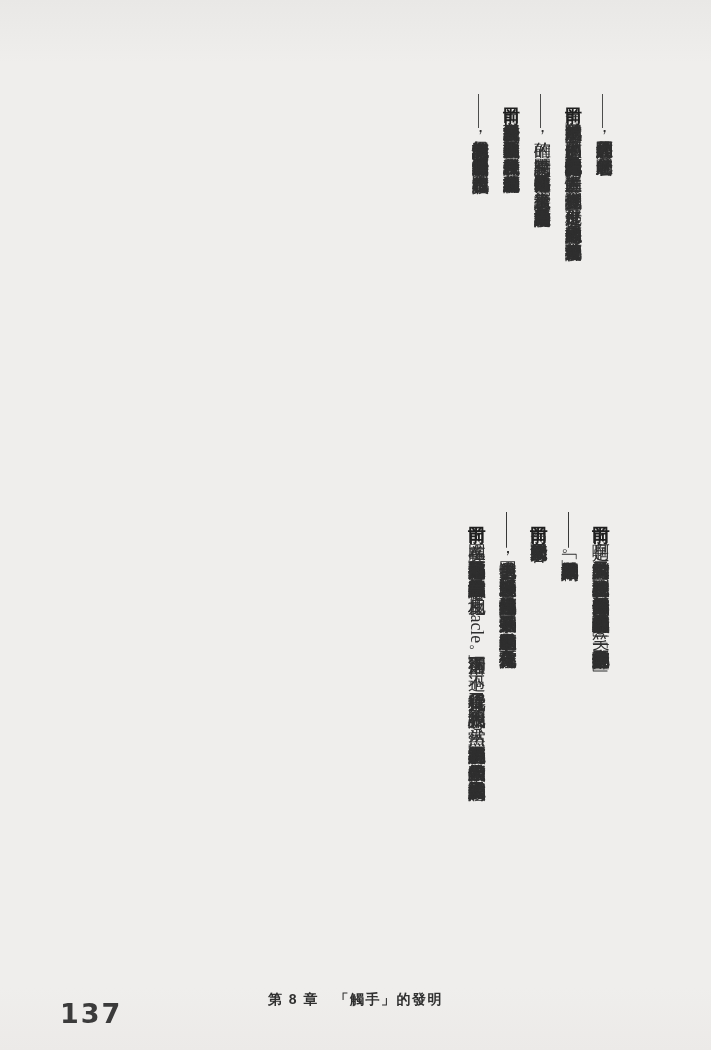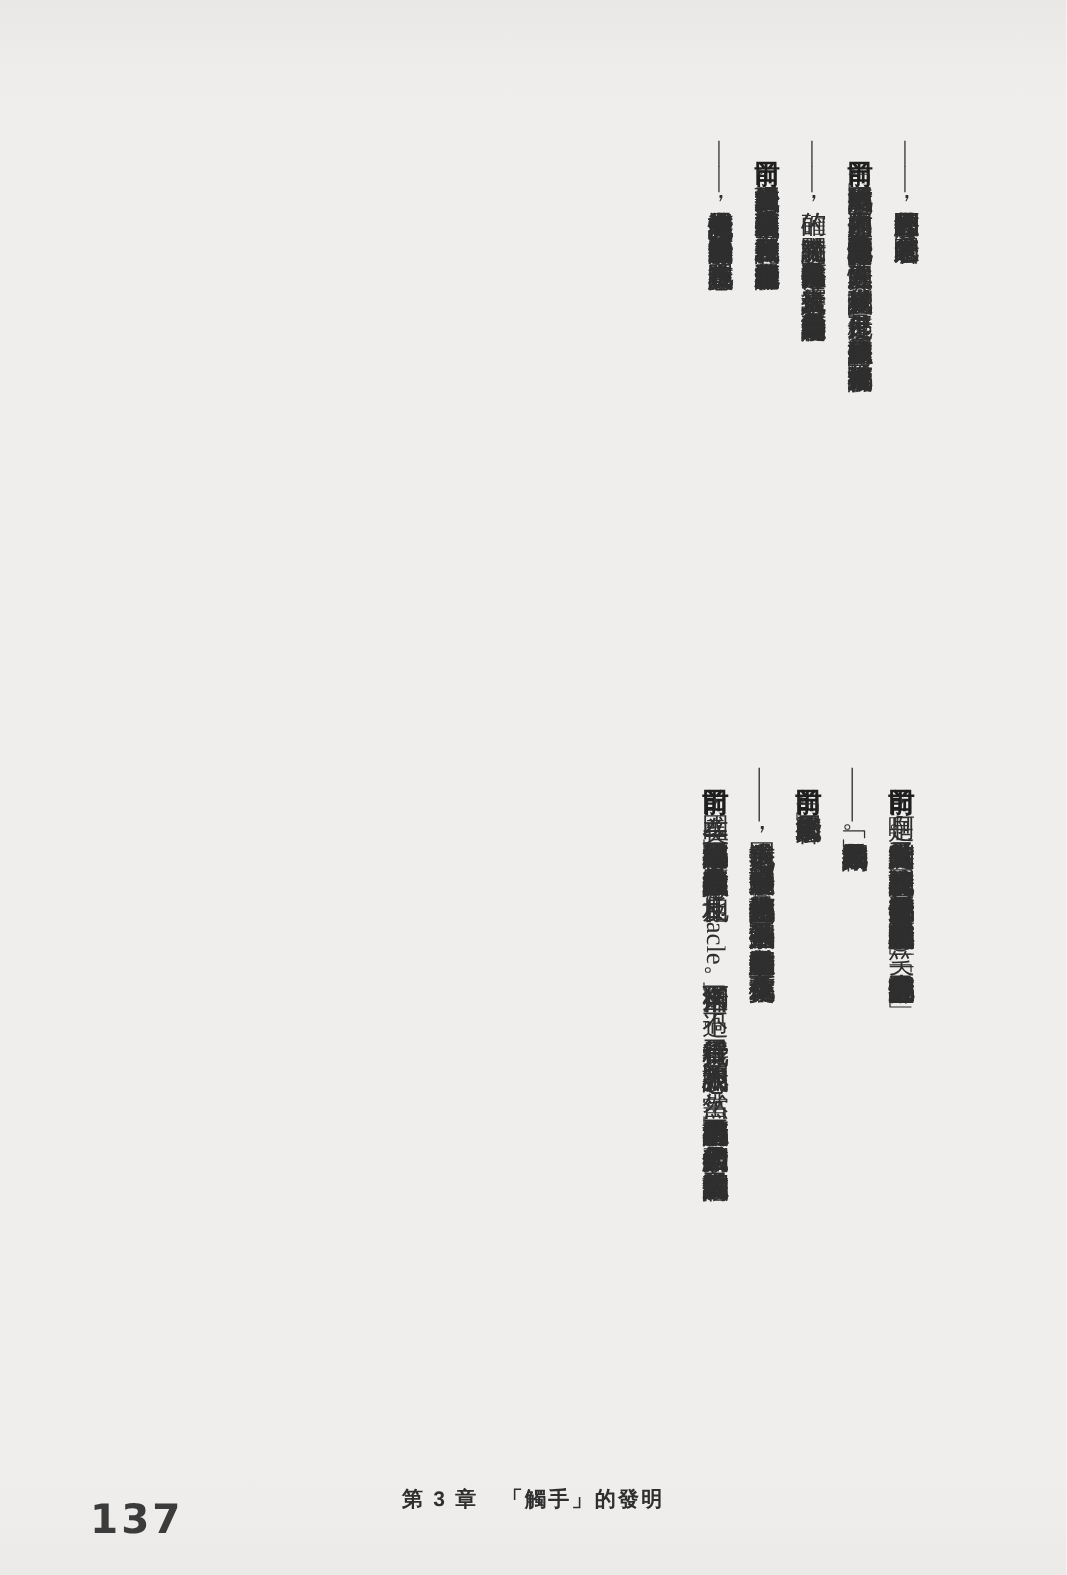--- a/index.html
+++ b/index.html
@@ -83,15 +83,15 @@
 
   <div class="vblock block-bottom">
     <p><b class="speaker">前田</b><span>　是啊，當時的分級制有點太天真了。根據我在美國聽到的說法，大部分的人好像都是在十歲還十二歲的時候看的。我聽了馬上吐槽「小孩子怎麼能看那種作品啊！」（笑）。他們也都說「都是那部動畫毀了我的童年！」。</span></p>
     <p><b class="speaker"></b><span>——尤其是「觸手」的橋段讓人印象深刻。</span></p>
     <p><b class="speaker">前田</b><span>　真的只能用「衝擊」來形容。</span></p>
     <p><b class="speaker"></b><span>——我之前也去過美國，跟好幾位那邊的動漫迷聊過，但果然年輕世代大都沒聽過『超神傳說』，不過「觸手動畫」卻是無人不知。觸手以老師您的動畫作品為起點，確實作為一種文化傳承了下來。</span></p>
     <p><b class="speaker">前田</b><span>　在美國，「觸手」已經是一種連普通人都知道的東西。我的作品曾經紅過的事雖然已漸漸被大家遺忘，相反地「Tentacle」卻獨自活了下來。不過，我覺得這樣就行了。不如說我很開心。當然，我不認為所有的「觸手」都是起源於我，但我的作品帶給人們衝擊，應該大大提高了人們對觸手的認知。</span></p>
   </div>
 
   <div class="page-number">137</div>
-  <div class="chapter-title">第 3 章　「觸手」的發明</div>
+  <div class="chapter-title">第 8 章　「觸手」的發明</div>
 
 </div>
 
 </body></html>

